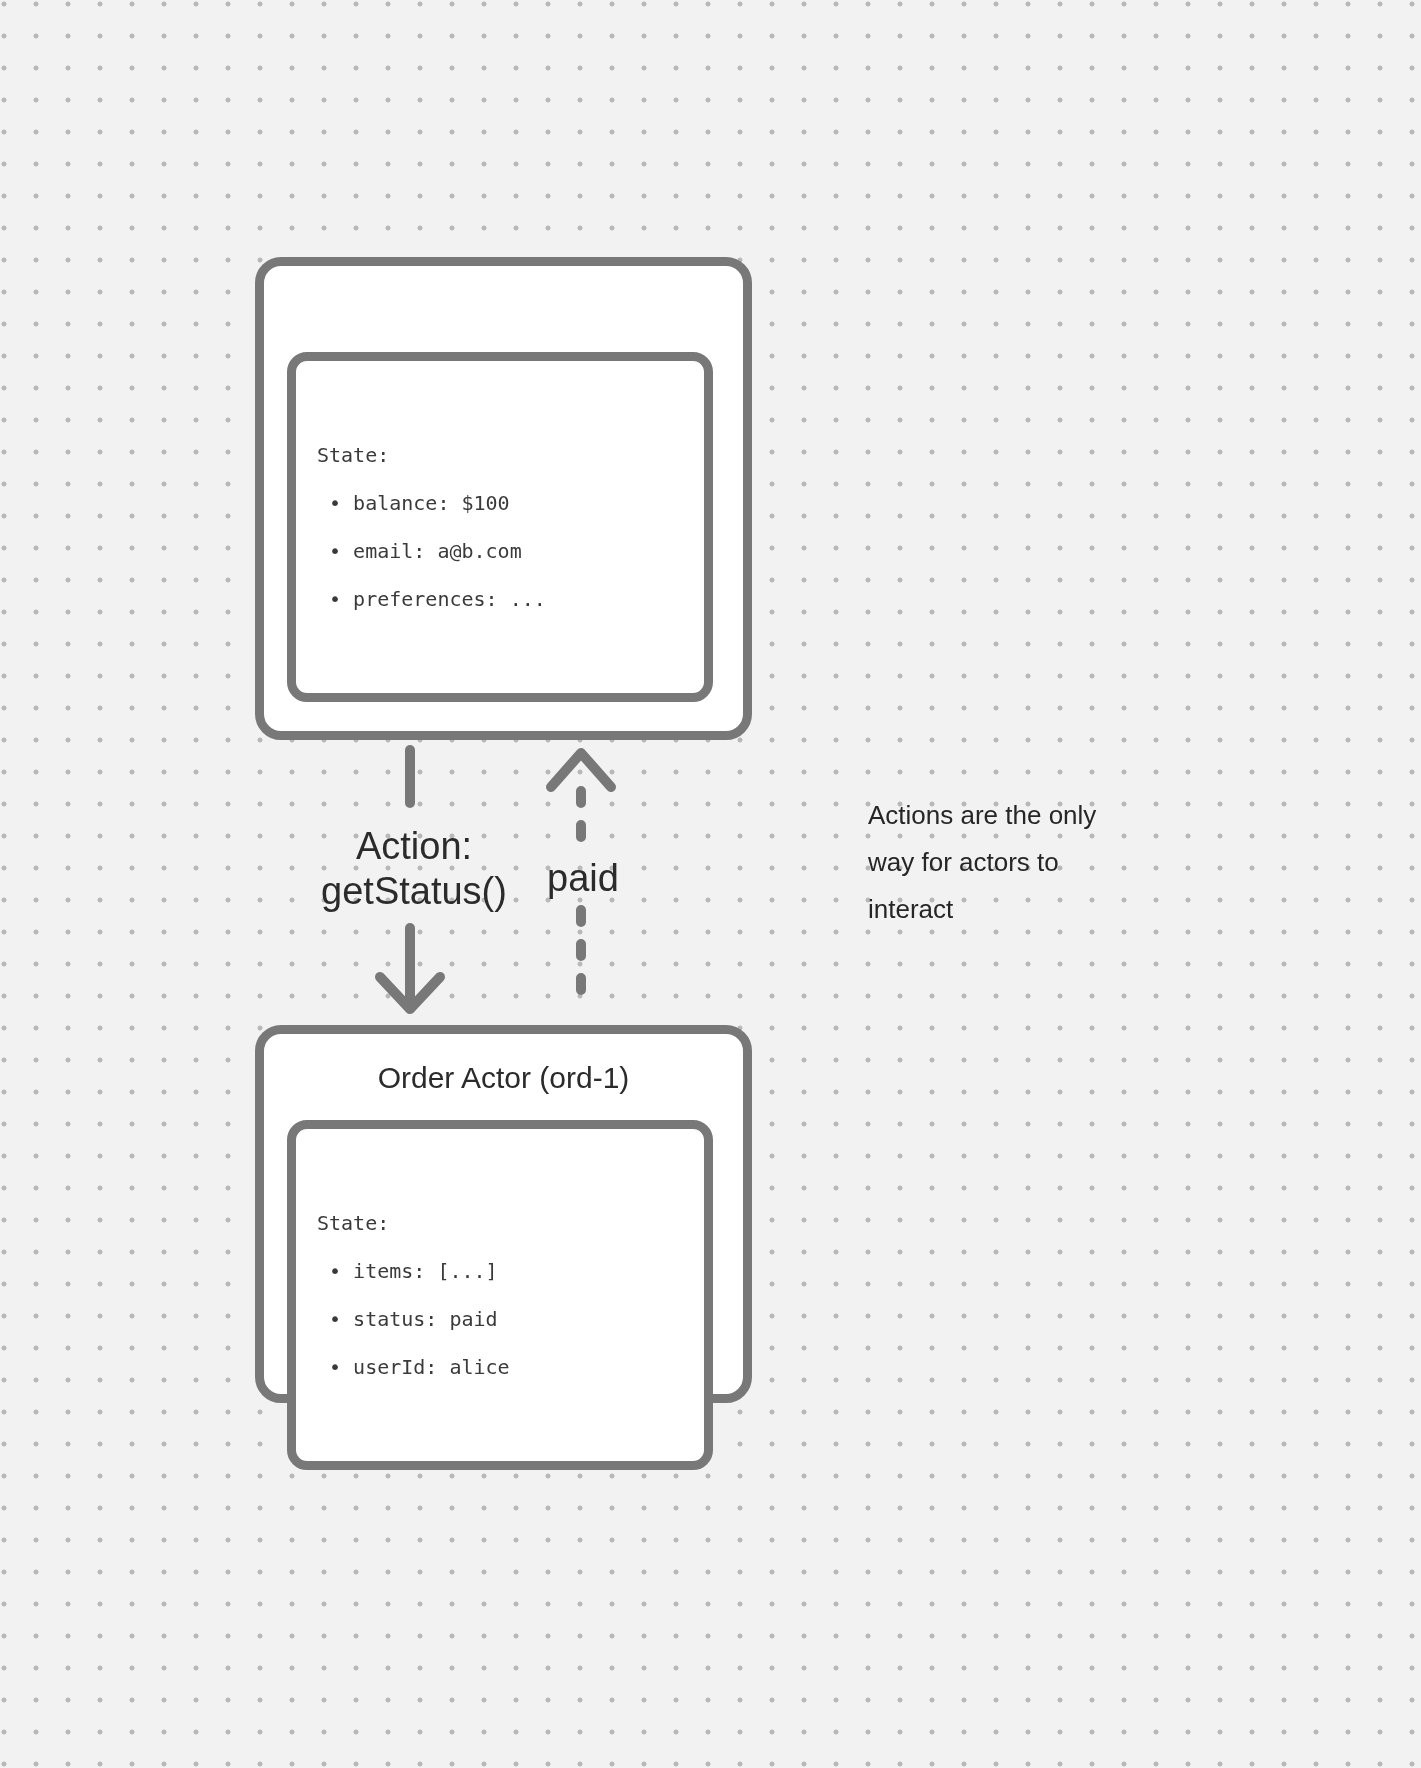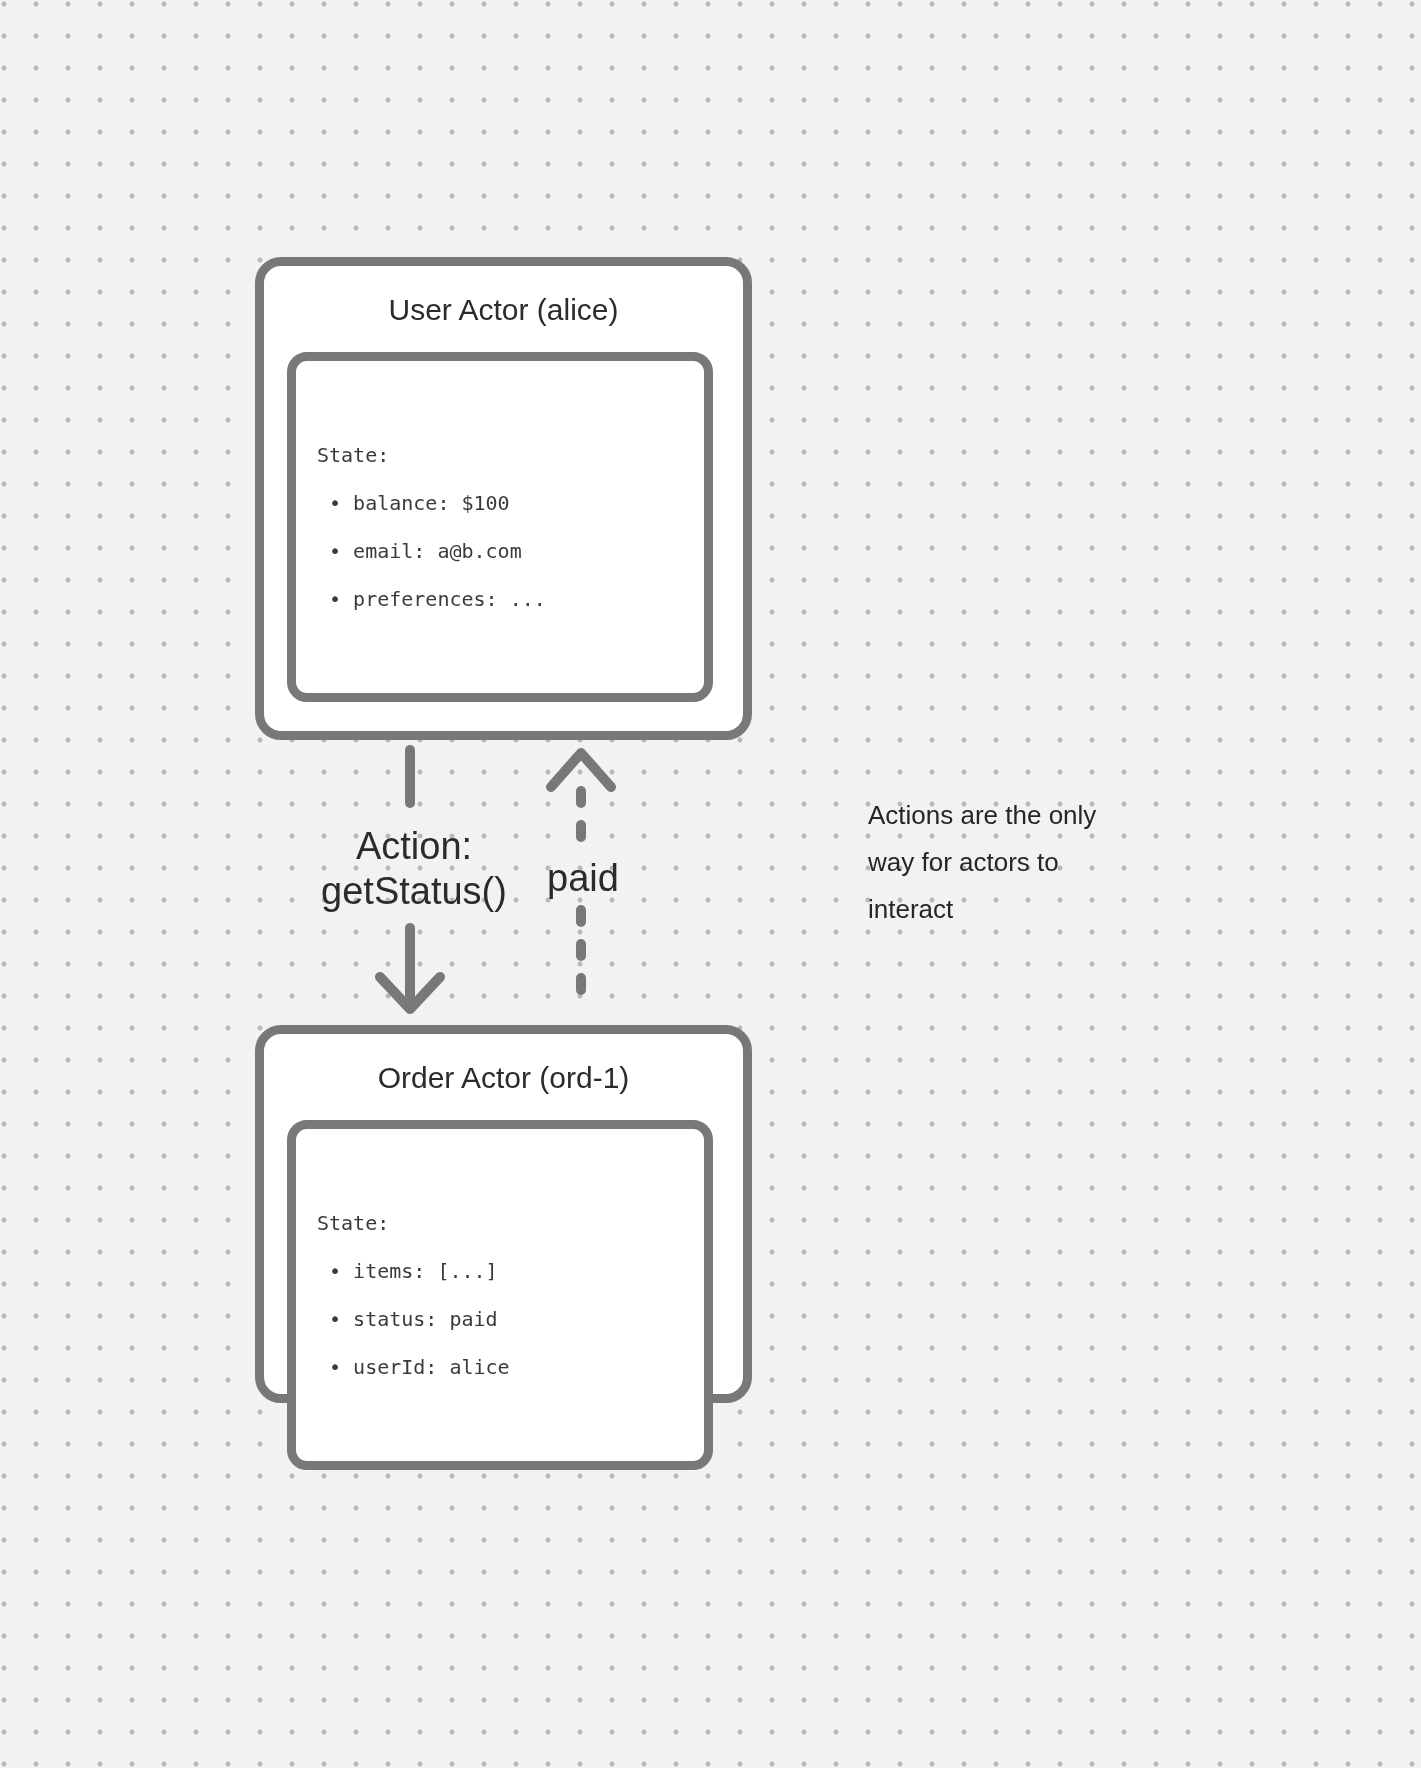--- a/index.html
+++ b/index.html
@@ -121,21 +121,20 @@
       <path d="M380 977 L410 1009 L440 977"></path>
     </g>
     <g>
       <path d="M551 787 L581 753 L611 787"></path>
       <path class="dashed" d="M581 791 L581 845"></path>
       <path class="dashed" d="M581 910 L581 1008"></path>
     </g>
   </svg>
 
   <section class="actor-box" id="user-actor-box">
-    <div class="actor-title">User Actor (alice)</div>
     <div class="state-box">
       <div class="state-text">State:
  • balance: $100
  • email: a@b.com
  • preferences: ...</div>
     </div>
   </section>
 
   <section class="actor-box" id="order-actor-box">
     <div class="actor-title">Order Actor (ord-1)</div>

